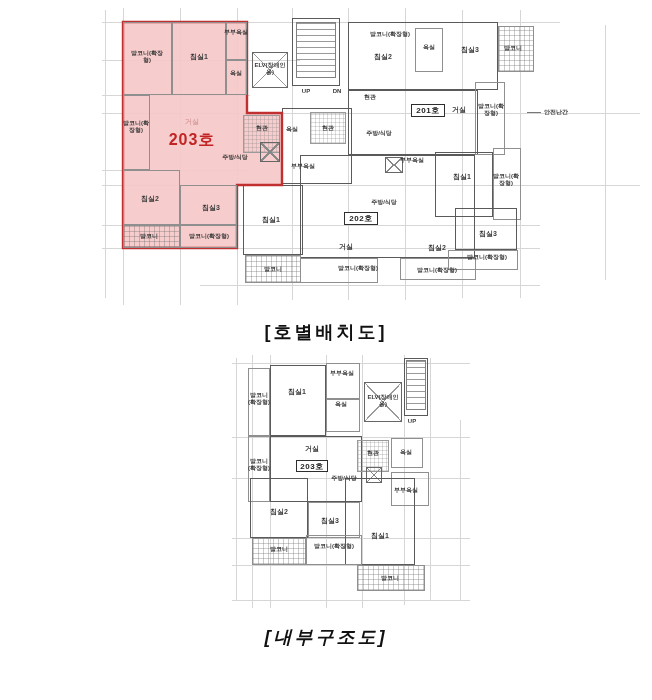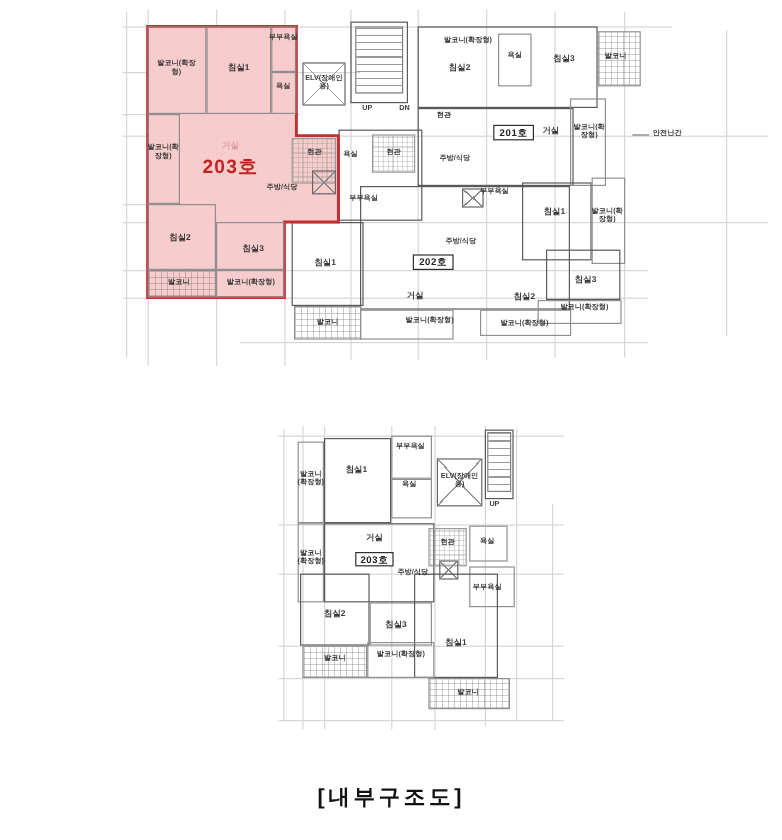--- a/index.html
+++ b/index.html
@@ -194,14 +194,15 @@
         <div class="lbl" style="left: 406px; top: 490px; font-size: 6px;">부부욕실</div>
         <div class="lbl" style="left: 344px; top: 478px; font-size: 6px;">주방/식당</div>
         <div class="lbl" style="left: 279px; top: 512px; font-size: 7px;">침실2</div>
         <div class="lbl" style="left: 330px; top: 521px; font-size: 7px;">침실3</div>
         <div class="lbl" style="left: 380px; top: 536px; font-size: 7px;">침실1</div>
         <div class="lbl" style="left: 279px; top: 549px; font-size: 6px;">발코니</div>
         <div class="lbl" style="left: 334px; top: 546px; font-size: 6px;">발코니(확장형)</div>
         <div class="lbl" style="left: 390px; top: 578px; font-size: 6px;">발코니</div>
       </div>
     </div>
-  <div class="caption" style="top:652px;">[내부구조도]</div>
+  <div class="caption" style="top:320px;">[호별배치도]</div>
+  <div class="caption" style="top:625px;font-style:italic;">[내부구조도]</div>
 </div>
 
 </body></html>

